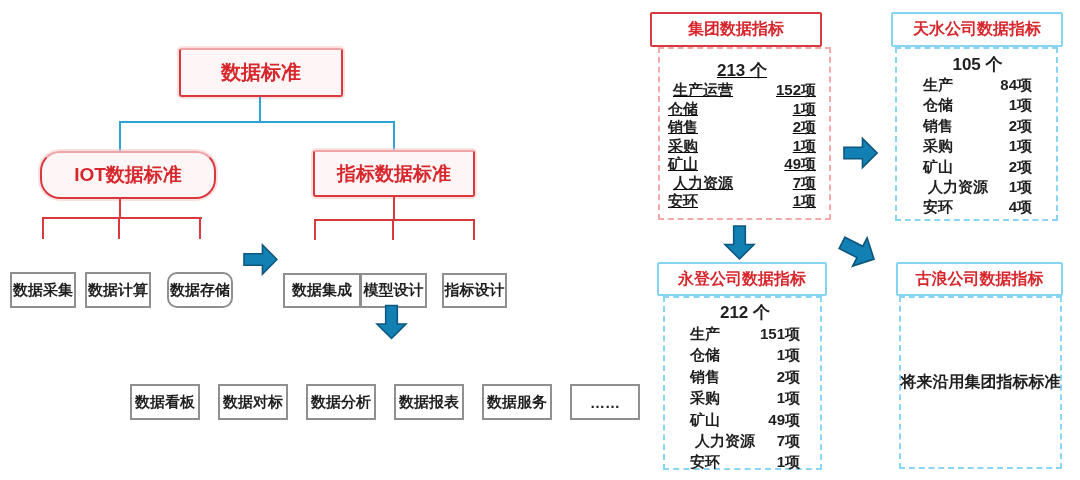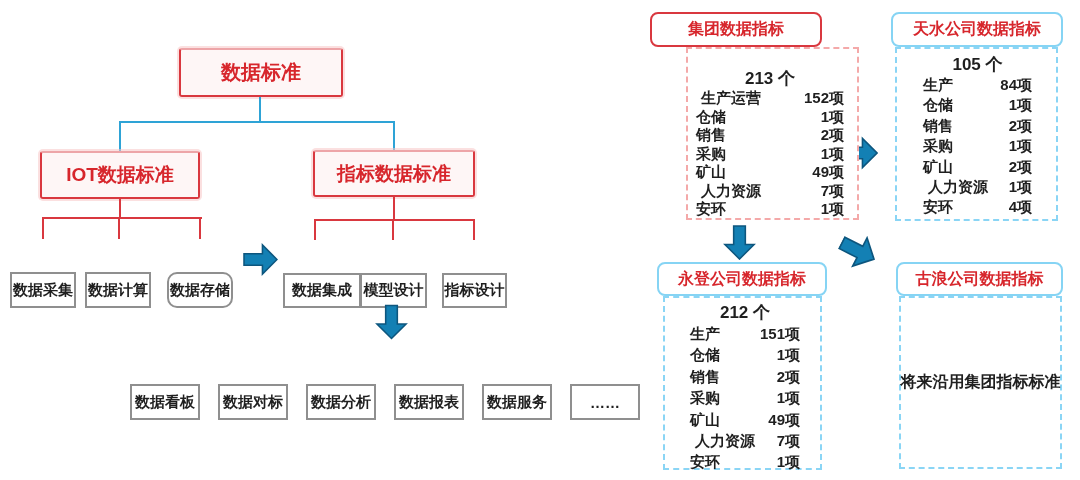--- a/index.html
+++ b/index.html
@@ -40,21 +40,21 @@
     font-size:15px;
     margin-top:33px;
   }
   .line{position:absolute;}
   .line.blue{background:var(--blue-line);}
   .line.red{background:var(--red);}
   .arrow{position:absolute;line-height:0;}
   .arrow svg polygon{fill:var(--arrow-fill);stroke:var(--arrow-stroke);stroke-width:1.6;stroke-linejoin:miter;}
   .panel-header{
     position:absolute;display:flex;align-items:center;justify-content:center;
-    box-sizing:border-box;background:#fff;border-radius:8px;
+    box-sizing:border-box;background:#fff;border-radius:2px;
     font-weight:bold;font-size:16px;color:var(--red-text);white-space:nowrap;z-index:2;
   }
   .ph-red{border:2px solid var(--red);}
   .ph-blue{border:2px solid var(--panel-blue);}
   .panel-body{
     position:absolute;box-sizing:border-box;background:#fff;z-index:1;
   }
   .pb-red{border:2px dashed var(--dashed-red);}
   .pb-blue{border:2px dashed var(--dashed-blue);}
   .count{
@@ -77,21 +77,21 @@
 
 <div class="canvas">
 
   <div class="node node-red" style="left:179px;top:48px;width:164px;height:49px;font-size:20px;">数据标准</div>
 
   <div class="line blue" style="left:259px;top:97px;width:2px;height:25px;"></div>
   <div class="line blue" style="left:119px;top:121px;width:276px;height:2px;"></div>
   <div class="line blue" style="left:119px;top:121px;width:2px;height:30px;"></div>
   <div class="line blue" style="left:393px;top:121px;width:2px;height:29px;"></div>
 
-  <div class="node node-red" style="left:40px;top:151px;width:160px;height:48px;font-size:19px;">IOT数据标准</div>
+  <div class="node node-red" style="left:40px;top:151px;width:176px;height:48px;font-size:19px;border-radius:20px;">IOT数据标准</div>
   <div class="node node-red" style="left:313px;top:150px;width:162px;height:47px;font-size:19px;">指标数据标准</div>
 
   <div class="line red" style="left:119px;top:199px;width:2px;height:19px;"></div>
   <div class="line red" style="left:42px;top:217px;width:160px;height:2px;"></div>
   <div class="line red" style="left:42px;top:217px;width:2px;height:22px;"></div>
   <div class="line red" style="left:118px;top:217px;width:2px;height:22px;"></div>
   <div class="line red" style="left:199px;top:217px;width:2px;height:22px;"></div>
 
   <div class="node node-leaf" style="left:10px;top:239px;width:66px;height:36px;">数据采集</div>
   <div class="node node-leaf" style="left:85px;top:239px;width:66px;height:36px;">数据计算</div>
@@ -120,21 +120,21 @@
   </div>
 
   <div class="node node-leaf" style="left:218px;top:351px;width:70px;height:36px;">数据对标</div>
   <div class="node node-leaf" style="left:130px;top:351px;width:70px;height:36px;">数据看板</div>
   <div class="node node-leaf" style="left:394px;top:351px;width:70px;height:36px;">数据报表</div>
   <div class="node node-leaf" style="left:306px;top:351px;width:70px;height:36px;">数据分析</div>
   <div class="node node-leaf" style="left:482px;top:351px;width:70px;height:36px;">数据服务</div>
   <div class="node node-leaf" style="left:570px;top:351px;width:70px;height:36px;">……</div>
 
   <div class="panel-header ph-red" style="left:650px;top:12px;width:172px;height:35px;">集团数据指标</div>
-  <div class="panel-body pb-red pb-group" style="left:686px;top:47px;width:173px;height:173px;padding:20px 13px 0 8px;">
+  <div class="panel-body pb-red pb-group" style="left:658px;top:47px;width:173px;height:173px;padding:12px 13px 0 8px;text-decoration:underline;">
     <div class="count">213 个</div>
     <div class="row">
       <span class="indent">生产运营</span>
       <span>152项</span>
     </div>
     <div class="row">
       <span>仓储</span>
       <span>1项</span>
     </div>
     <div class="row">

